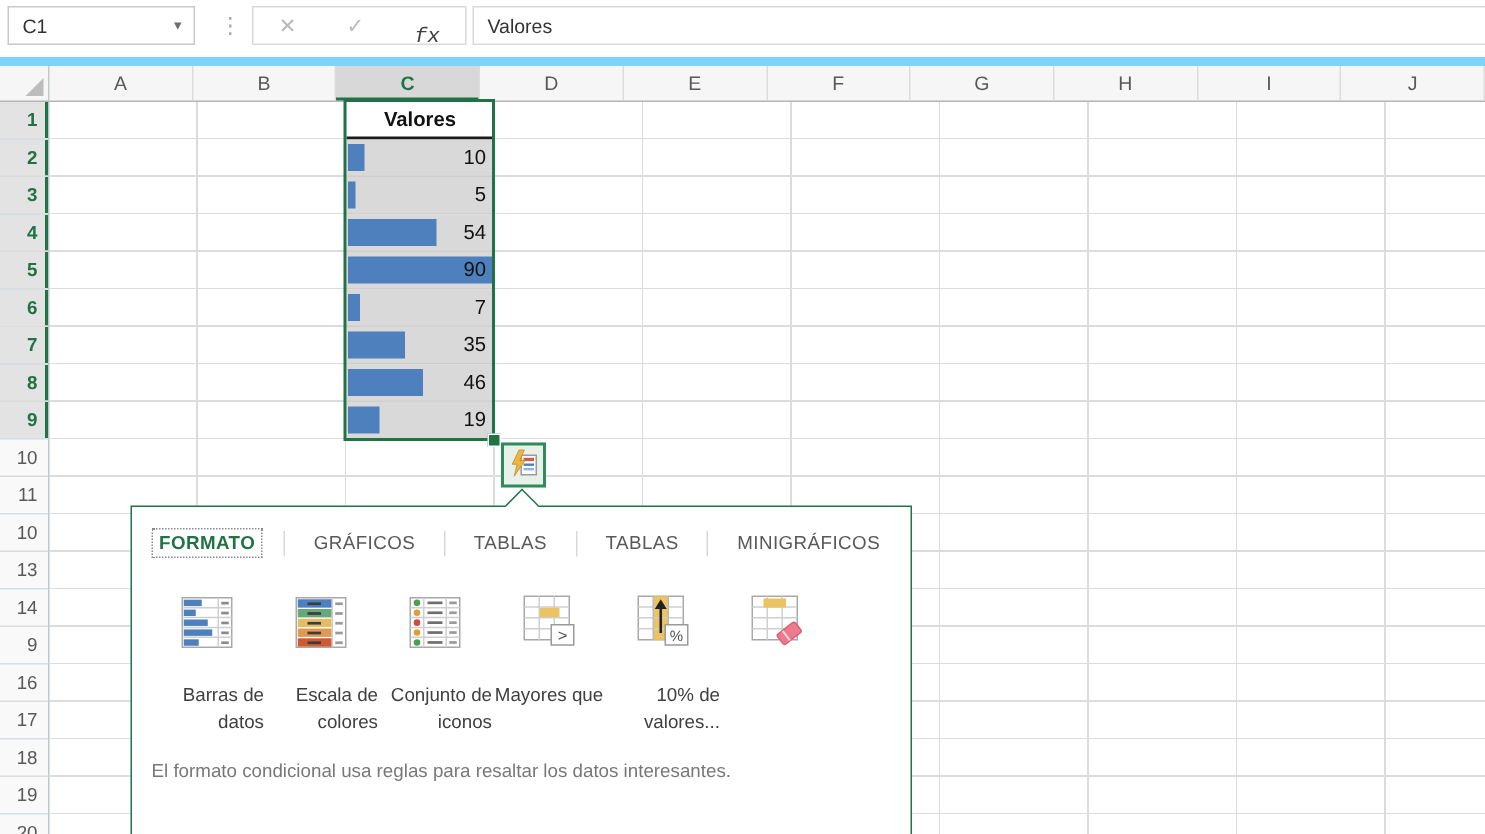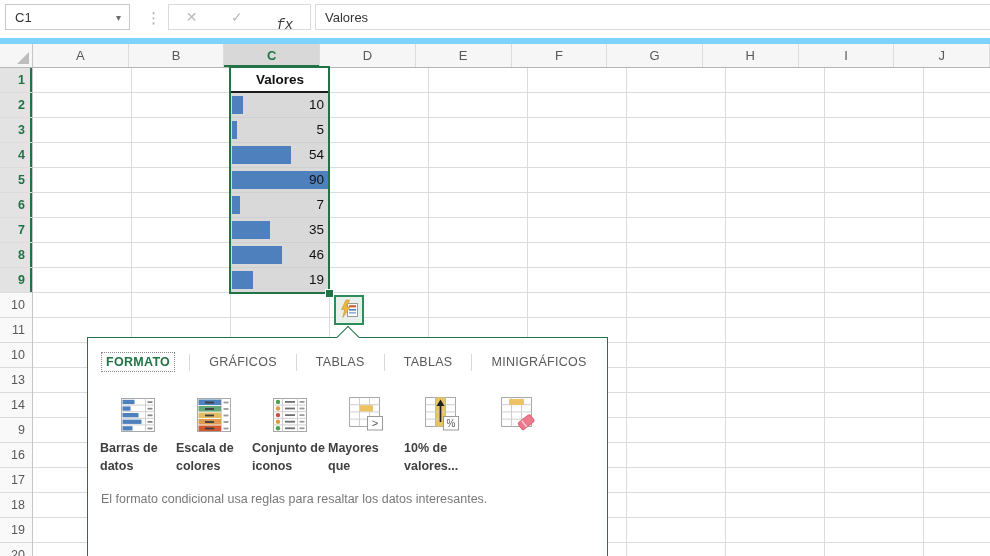--- a/index.html
+++ b/index.html
@@ -66,21 +66,21 @@
          background:#fff;border:1.5px solid #217346;z-index:30;}
   .popup .arrow{position:absolute;top:-9px;left:252px;width:15px;height:15px;background:#fff;
          border-left:1.5px solid #217346;border-top:1.5px solid #217346;transform:rotate(45deg);}
   .tabbar{display:flex;align-items:center;margin:14px 0 8px 13px;}
   .tab{font-size:12.5px;color:#595959;letter-spacing:.3px;padding:3px 5px;white-space:nowrap;cursor:pointer;}
   .tab.active{color:#217346;font-weight:bold;border:1px dotted #8a8a8a;padding:2px 4px;}
   .tabdiv{width:1px;height:17px;background:#d9d9d9;margin:0 14px;}
   .qa-row{display:flex;margin:24px 0 0 12px;}
   .qa-item{width:76px;display:flex;flex-direction:column;align-items:center;cursor:pointer;}
   .qa-ic{height:40px;display:flex;align-items:flex-start;justify-content:center;}
-  .qa-lbl{margin-top:3px;font-size:12.5px;color:#3f3f3f;text-align:left;line-height:1.45;font-weight:bold;}
+  .qa-lbl{margin-top:18px;font-size:12.5px;color:#3f3f3f;text-align:right;line-height:1.45;}
   .popup .footer{margin:17px 0 0 13px;font-size:12.5px;color:#787878;}
 </style>
 </head>
 <body>
 
 <div class="screen">
 
   <div class="topbar">
     <div class="name-box">
       <span class="nb-text">C1</span>

